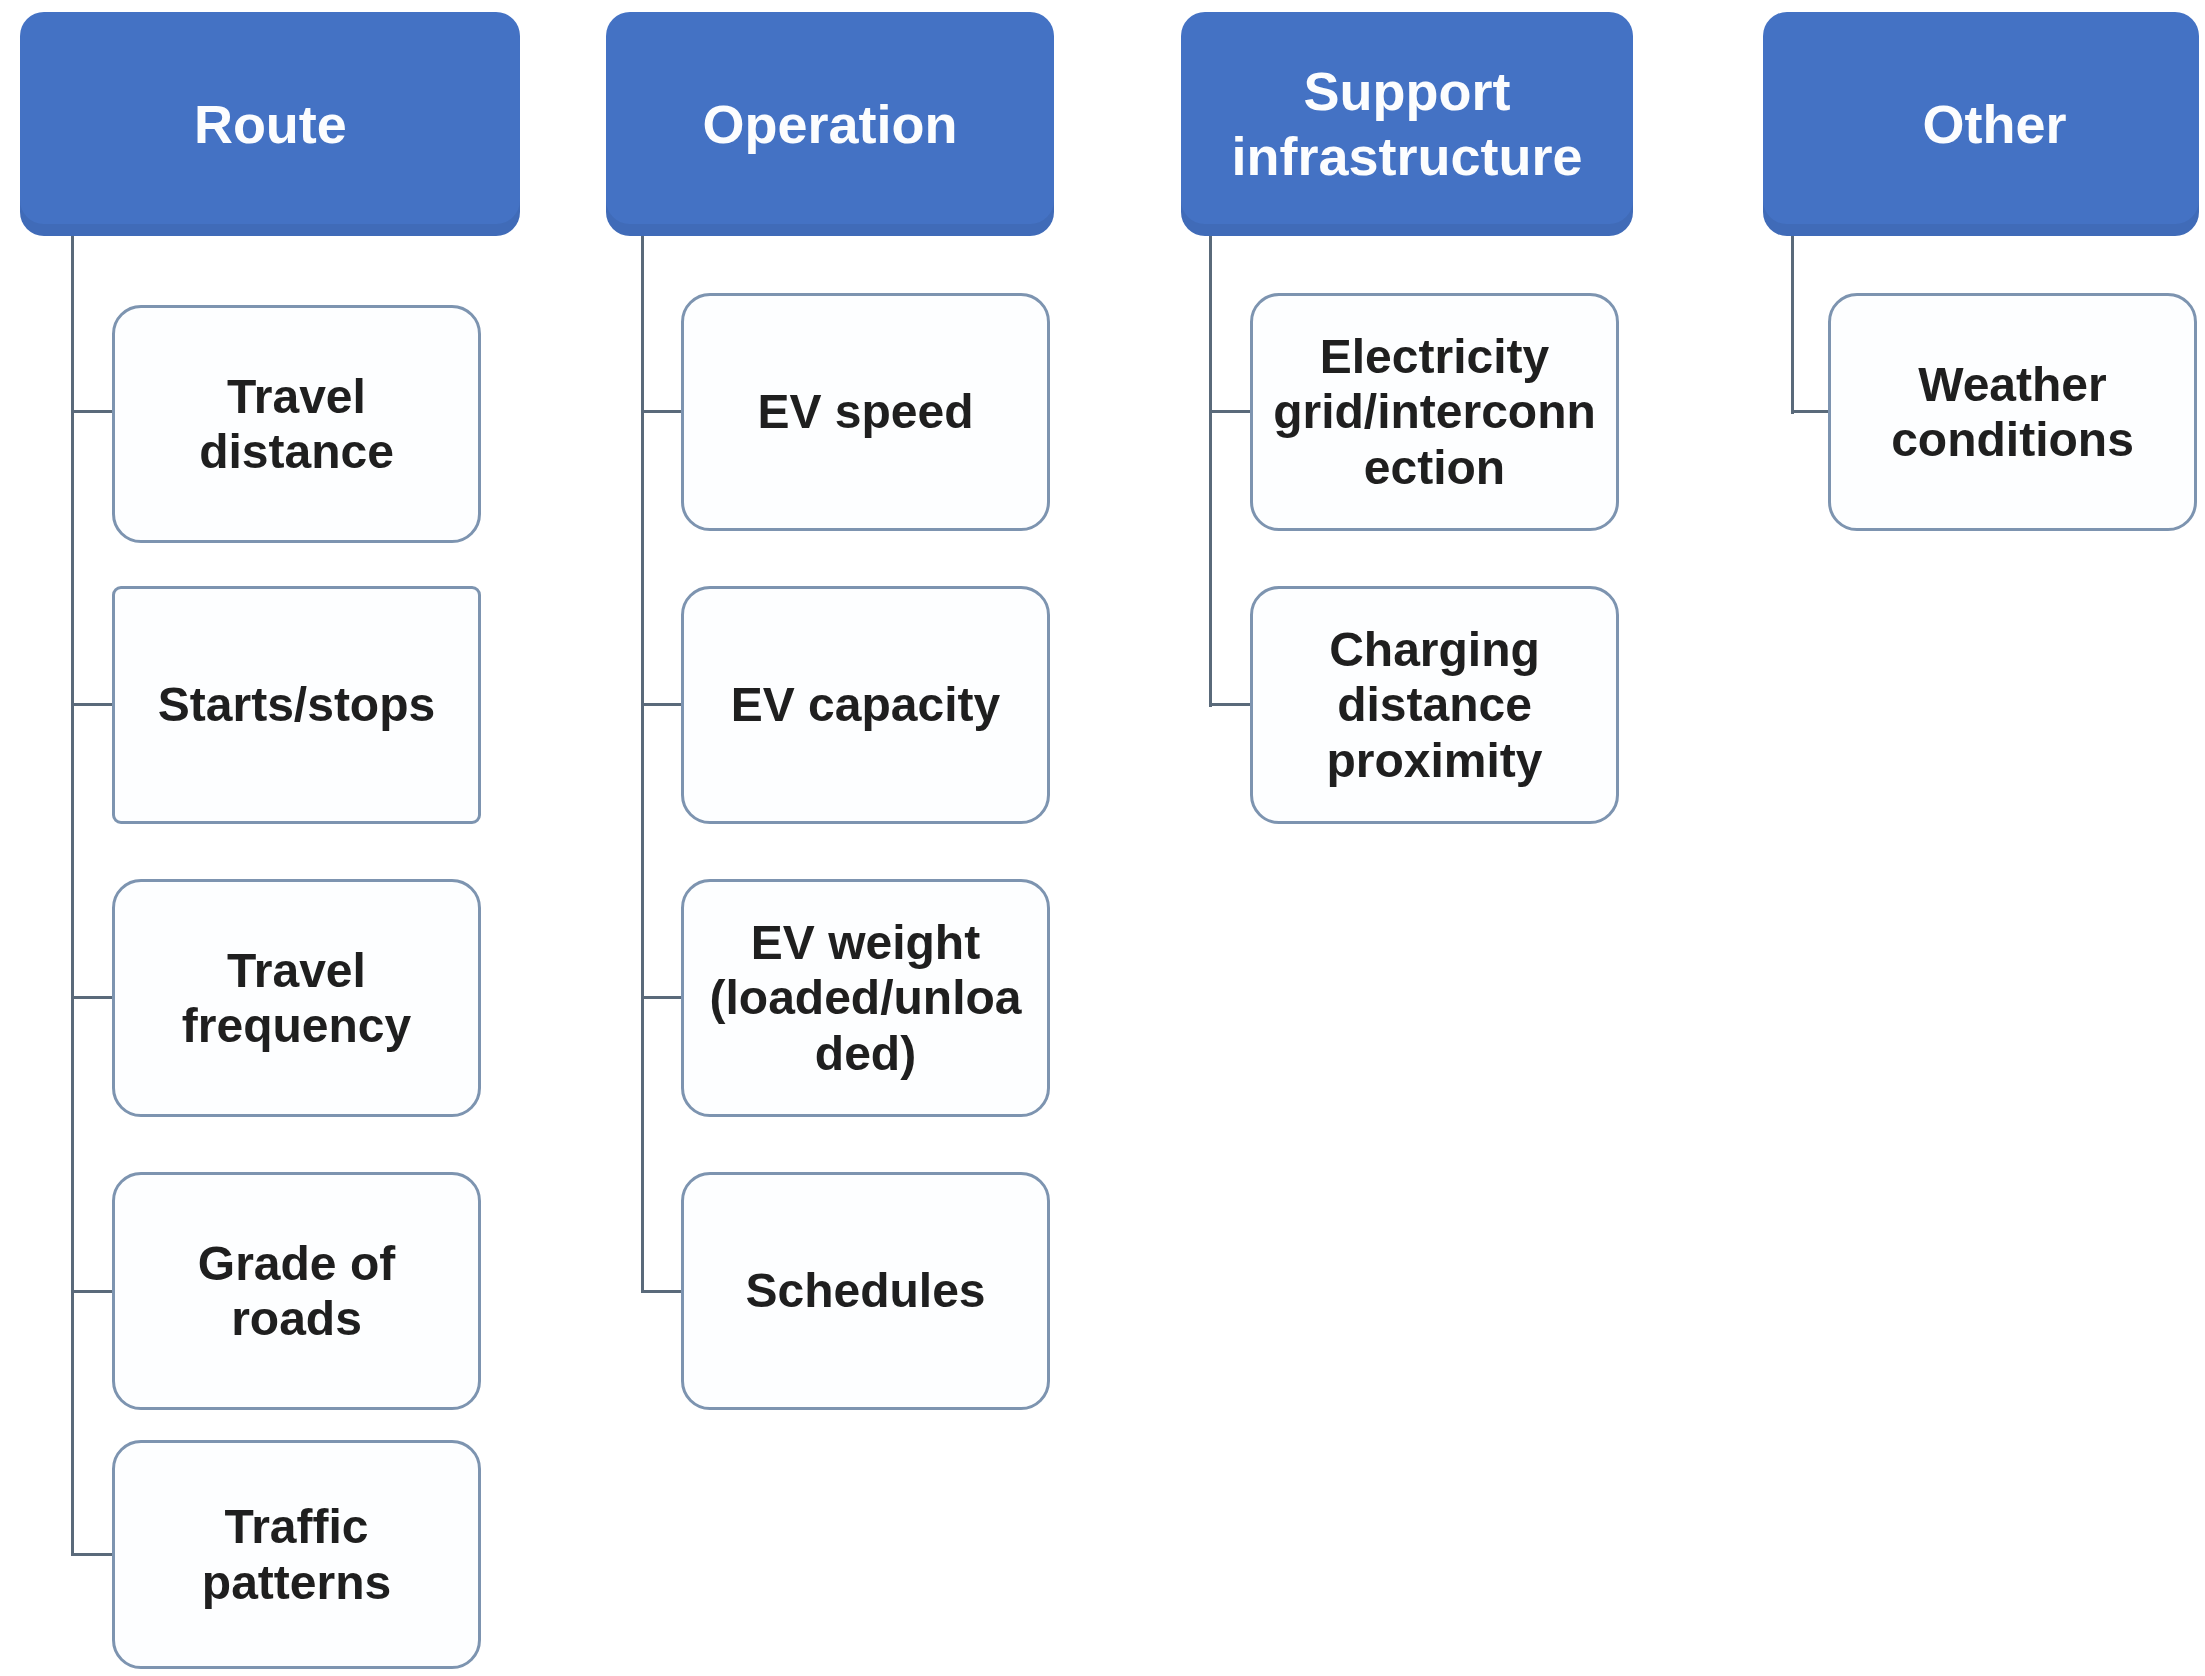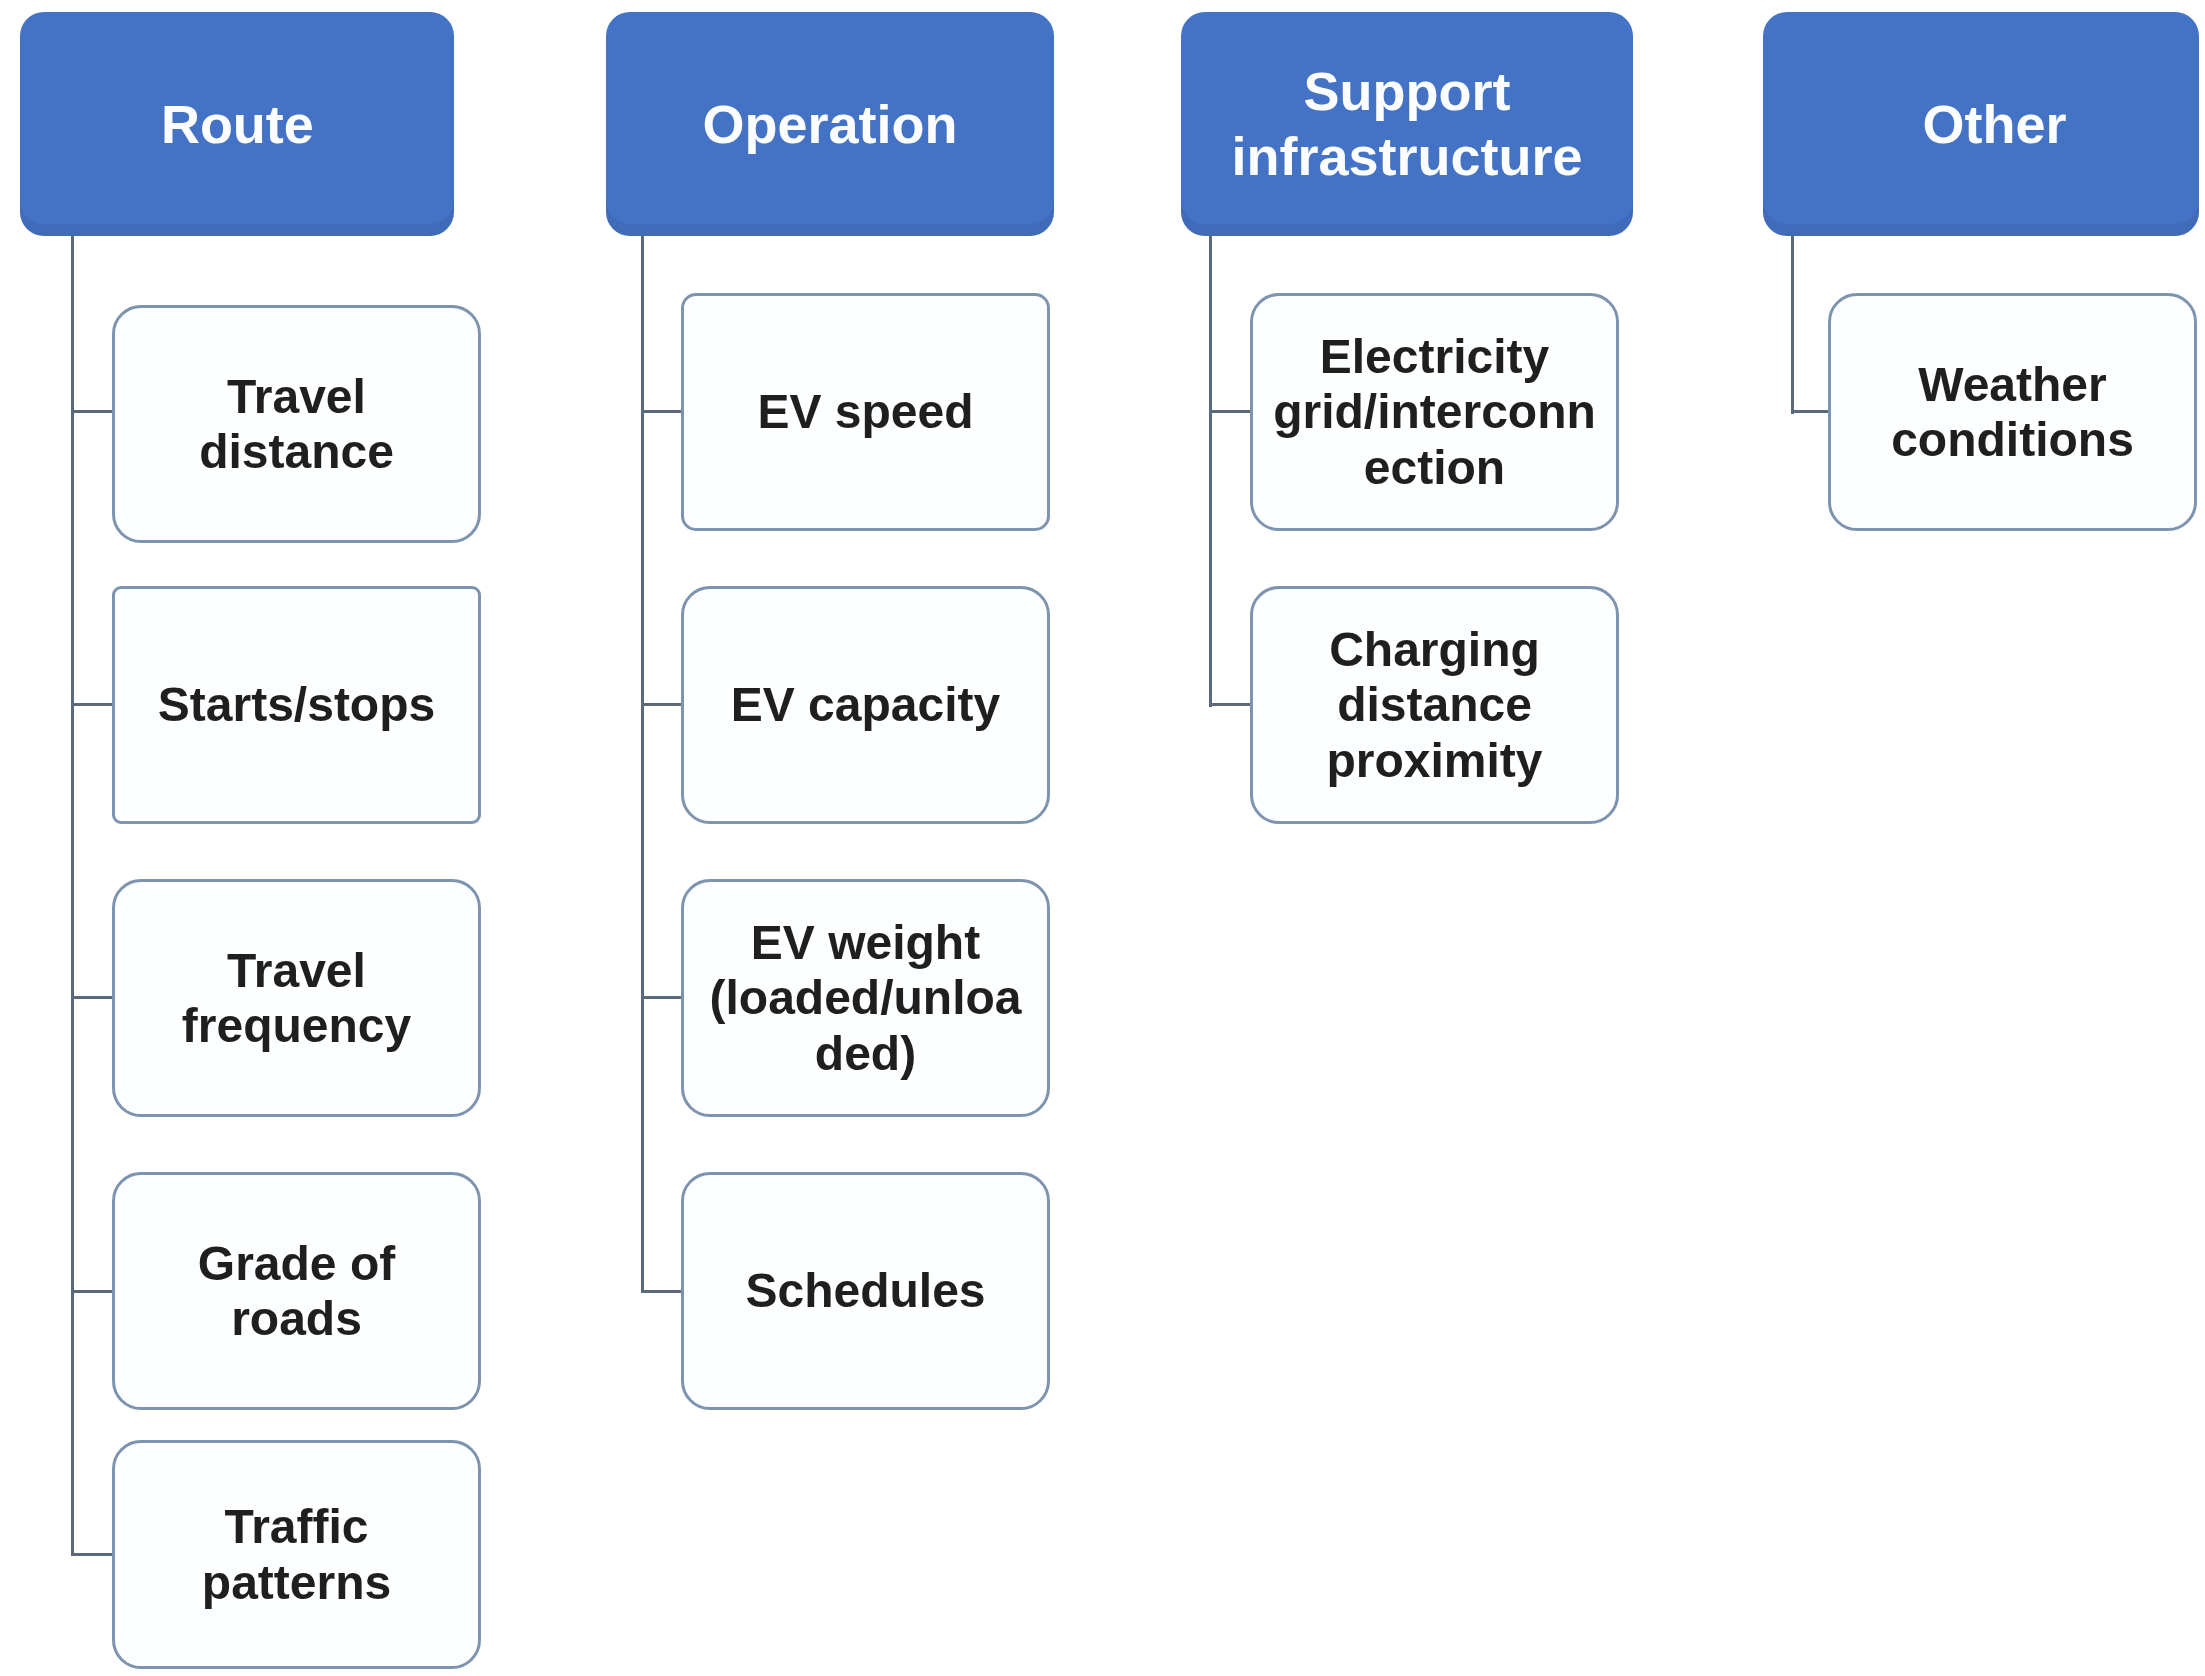--- a/index.html
+++ b/index.html
@@ -43,34 +43,34 @@
     font-size:48px;font-weight:bold;line-height:1.15;
     padding:0 17px;box-sizing:border-box;
     overflow-wrap:break-word;word-break:break-word;
   }
   .node span, .hdr span{display:block;width:100%;overflow-wrap:break-word;word-break:break-word;}
   .line{position:absolute;background:var(--connector);}
   .vline{width:3.4px;}
   .hline{height:3.4px;}
 
   
-  #h1{left:20.4px;  top:12px; width:434px;}
+  #h1{left:20.4px;  top:12px; width:500px;}
   #h2{left:606px; top:12px; width:448px;}
   #h3{left:1181px;top:12px; width:452px;}
   #h4{left:1763px;top:12px; width:436px;padding-left:44px;}
 
   
   #c11{left:112px;top:293px;margin-top:12px;}
   #c12{left:112px;top:586px;border-radius:9px;}
   #c13{left:112px;top:879px;}
   #c14{left:112px;top:1172px;}
   #c15{left:112px;top:1440px;height:229px;}
 
   
-  #c21{left:681px;top:293px;border-radius:15px;}
+  #c21{left:681px;top:293px;}
   #c22{left:681px;top:586px;}
   #c23{left:681px;top:879px;}
   #c24{left:681px;top:1172px;}
 
   
   #c31{left:1250px;top:293px;}
   #c32{left:1250px;top:586px;}
 
   
   #c41{left:1828px;top:293px;}

